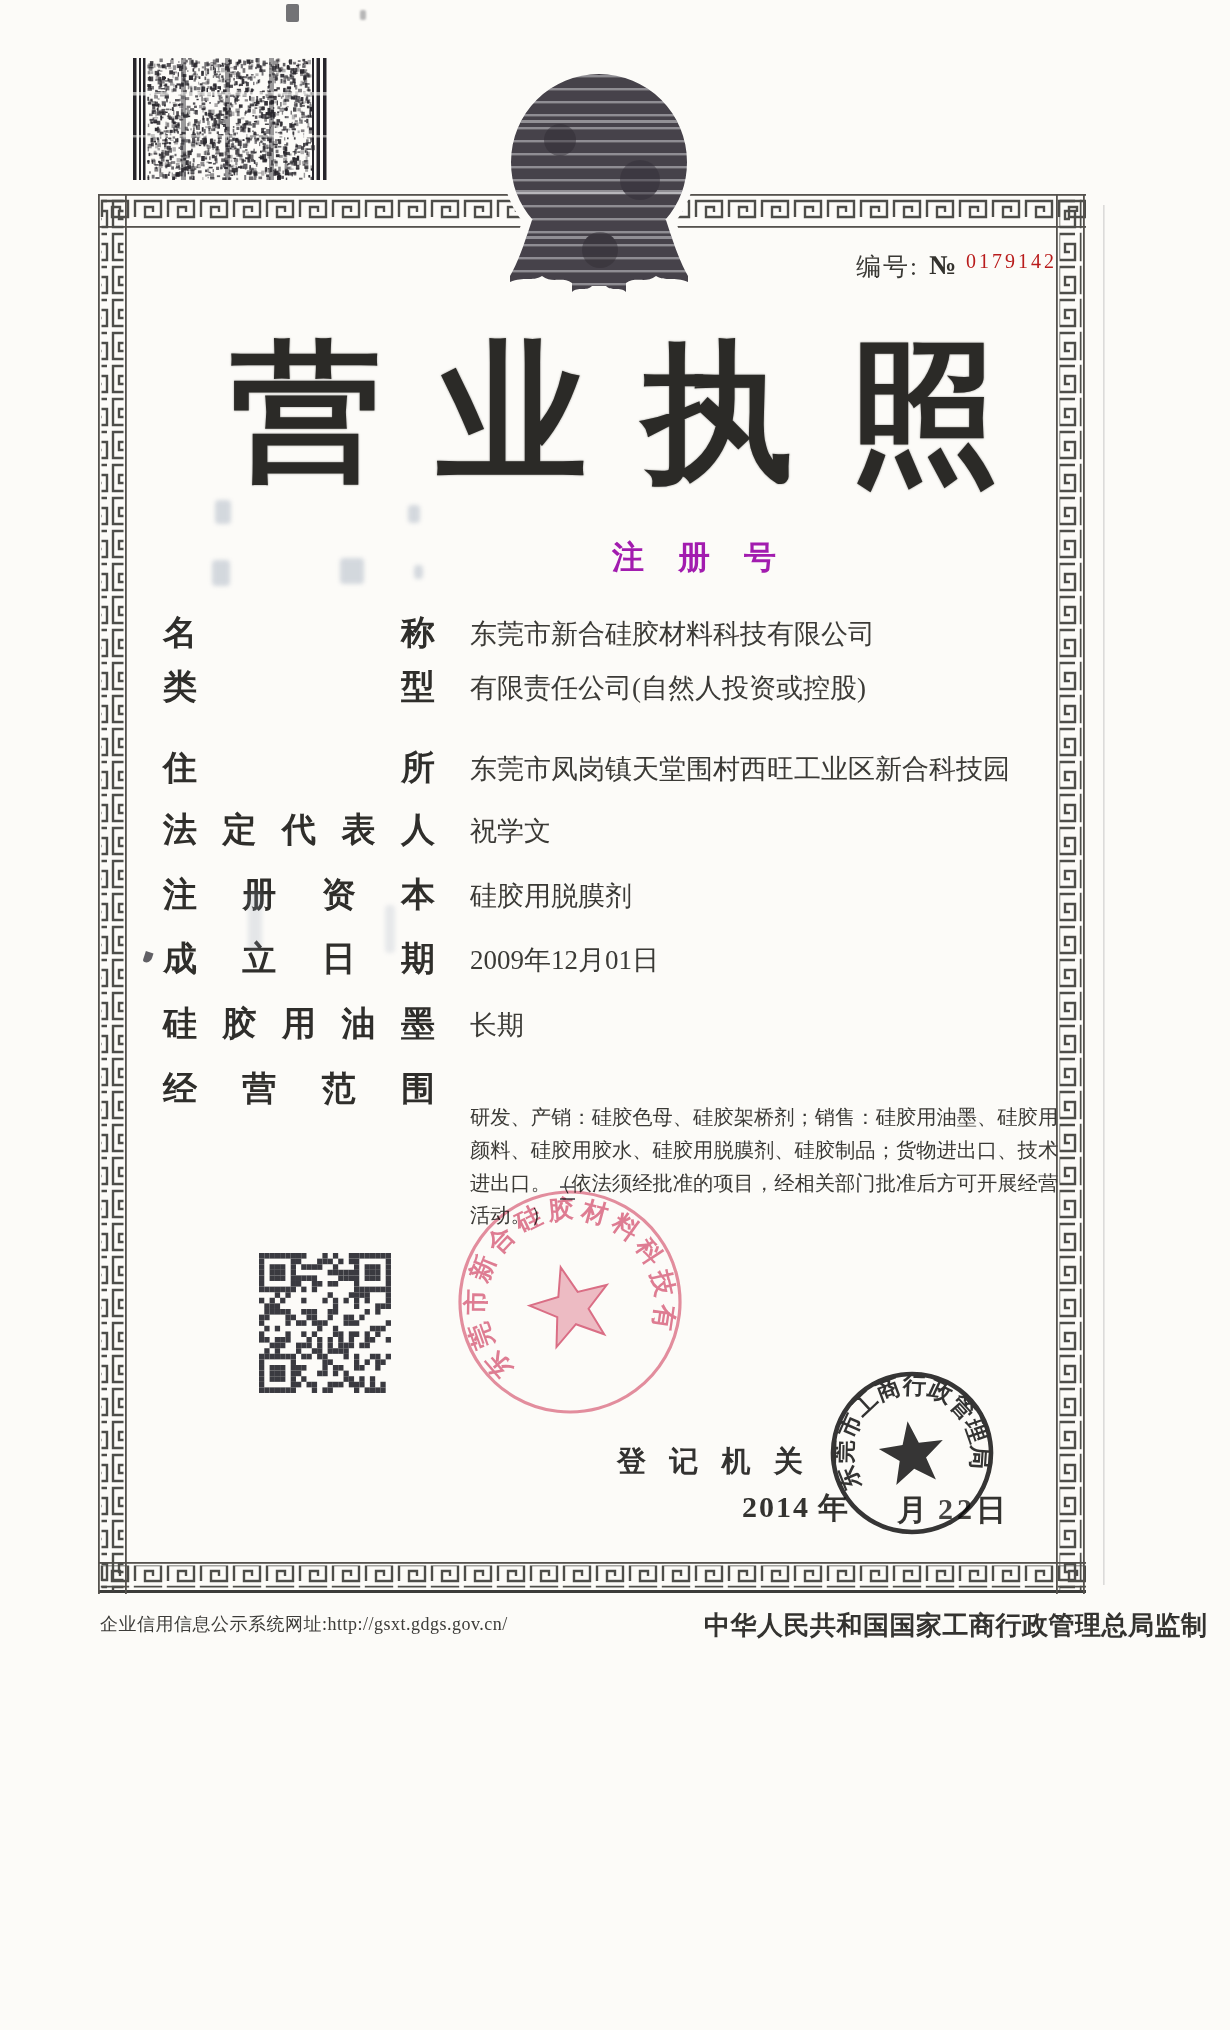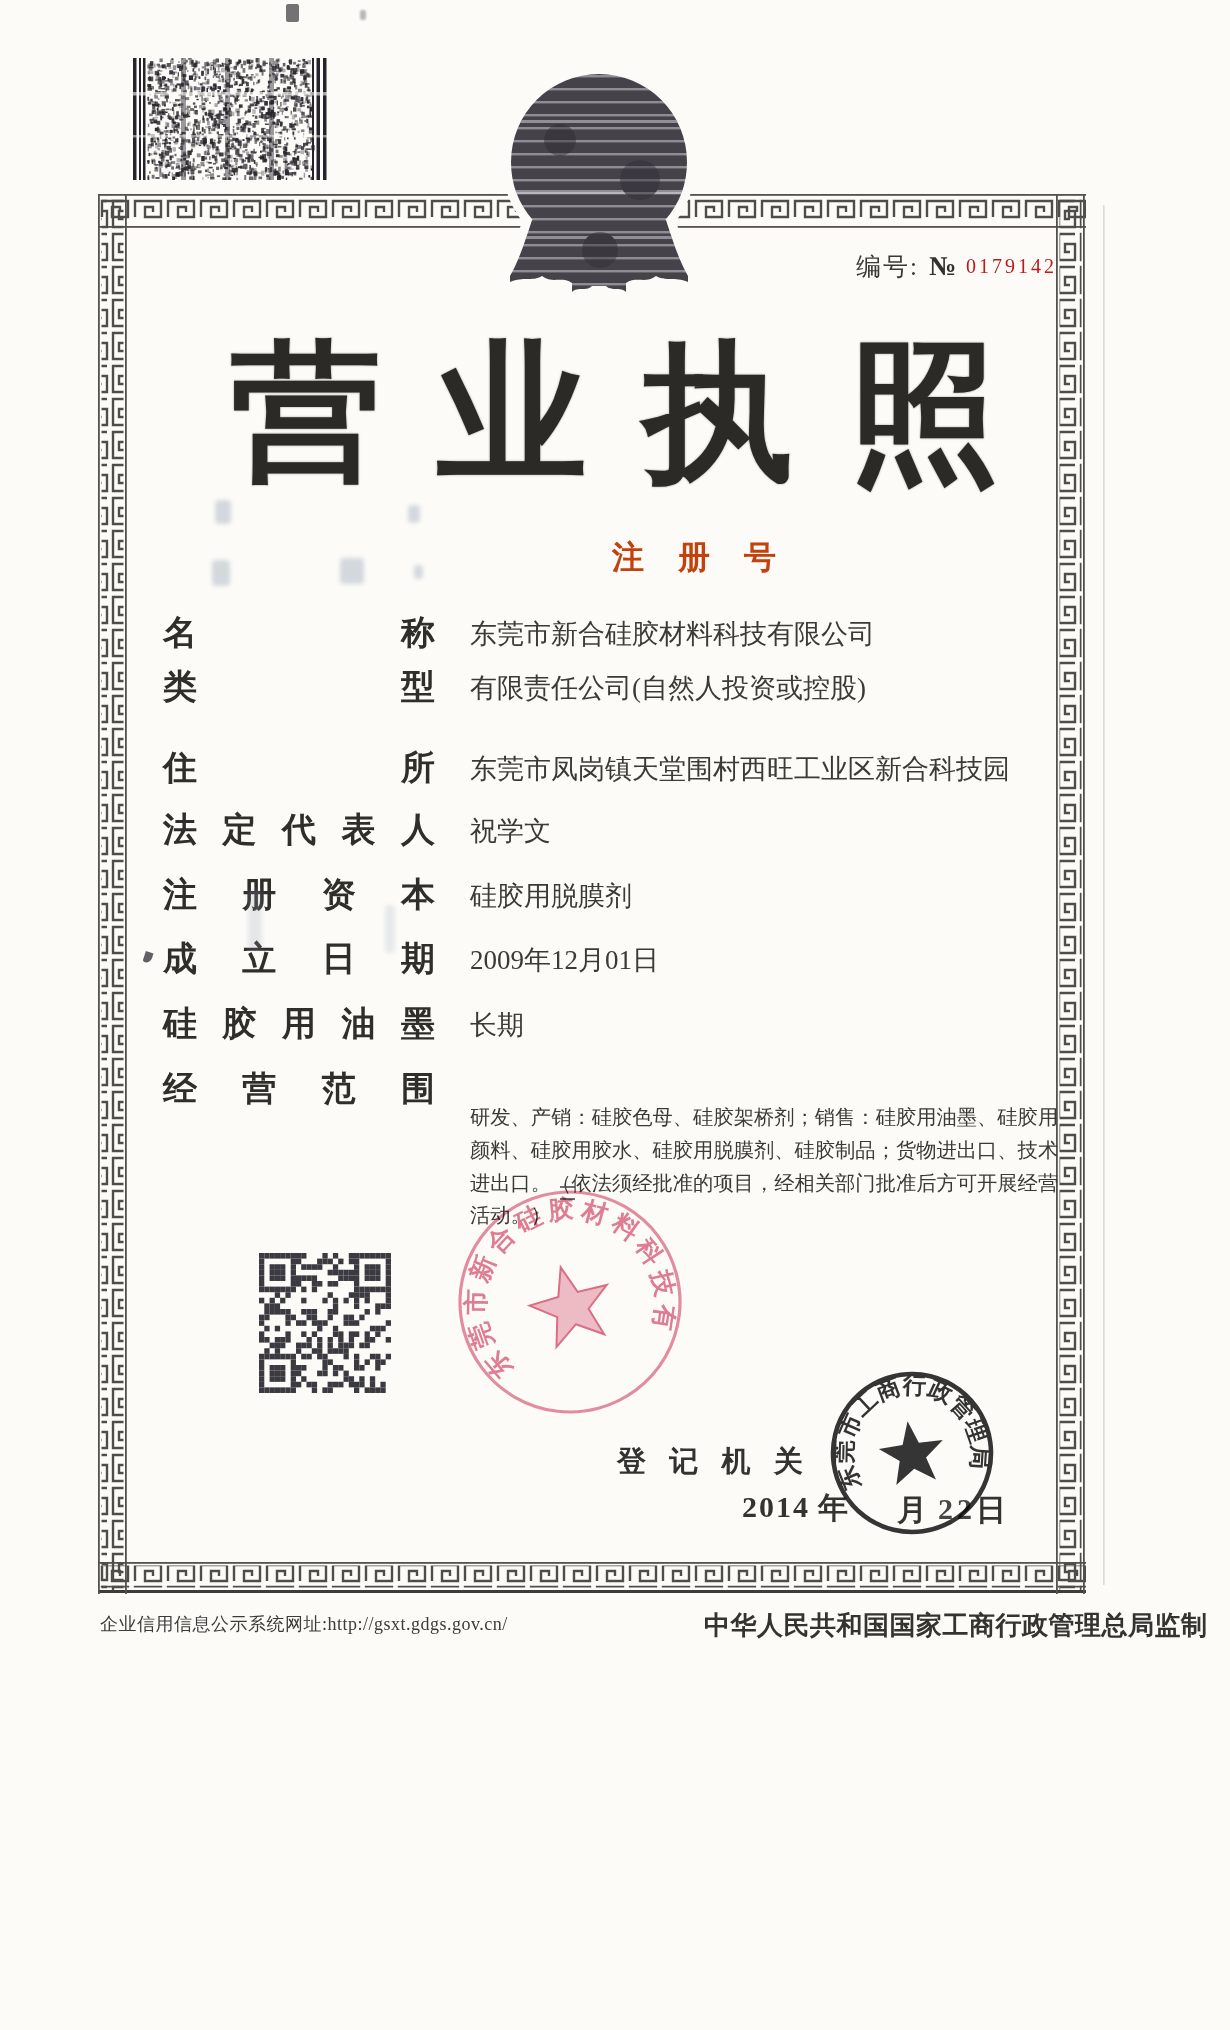--- a/index.html
+++ b/index.html
@@ -1,31 +1,31 @@
 <!DOCTYPE html>
 <html><head>
 <meta charset="utf-8">
 <style>
   html,body{margin:0;padding:0;background:#fff;}
   #page{position:relative;width:1230px;height:2030px;background:#fcfbf8;overflow:hidden;
         font-family:"Liberation Serif","DejaVu Serif",serif;color:#2e2d2b;}
   .abs{position:absolute;}
   .svglayer{position:absolute;left:0;top:0;}
   
-  .serial{left:856px;top:250px;display:flex;align-items:center;gap:10px;}
+  .serial{left:856px;top:250px;display:flex;align-items:flex-start;gap:10px;}
   .serial .lab{font-size:25px;color:#3a3935;letter-spacing:2px;}
   .serial .nosym{font-size:27px;font-weight:700;color:#33322e;}
   .serial .num{font-size:20px;color:#b91c1c;letter-spacing:3px;font-weight:400;}
   
   .title{left:115px;top:328px;width:1000px;display:flex;justify-content:center;gap:56px;}
   .title span{font-size:150px;line-height:170px;font-weight:700;color:#2b2a27;
               text-shadow:0 0 2px rgba(45,44,40,.55);}
   
   .regline{left:612px;top:536px;display:flex;align-items:baseline;}
-  .regline .lab{font-size:32px;font-weight:600;letter-spacing:13px;color:#c2410c;}
+  .regline .lab{font-size:32px;font-weight:600;letter-spacing:13px;color:#a21caf;}
   .regline .num{font-size:34px;font-weight:600;letter-spacing:1.5px;margin-left:26px;color:#333230;}
   
   .row{position:absolute;left:163px;height:46px;}
   .row .lab{position:absolute;left:0;top:0;width:272px;font-size:34px;font-weight:600;
             color:#2f2e2b;line-height:46px;text-align:justify;text-align-last:justify;}
   .row .val{position:absolute;left:307px;top:6px;width:600px;font-size:27px;font-weight:500;
             color:#3b3a36;line-height:36px;white-space:nowrap;}
   .scope{left:470px;top:1066px;width:594px;font-size:20.3px;line-height:32.8px;color:#3a3935;
          font-weight:500;word-break:break-all;line-break:anywhere;margin-top:35px;}
   

